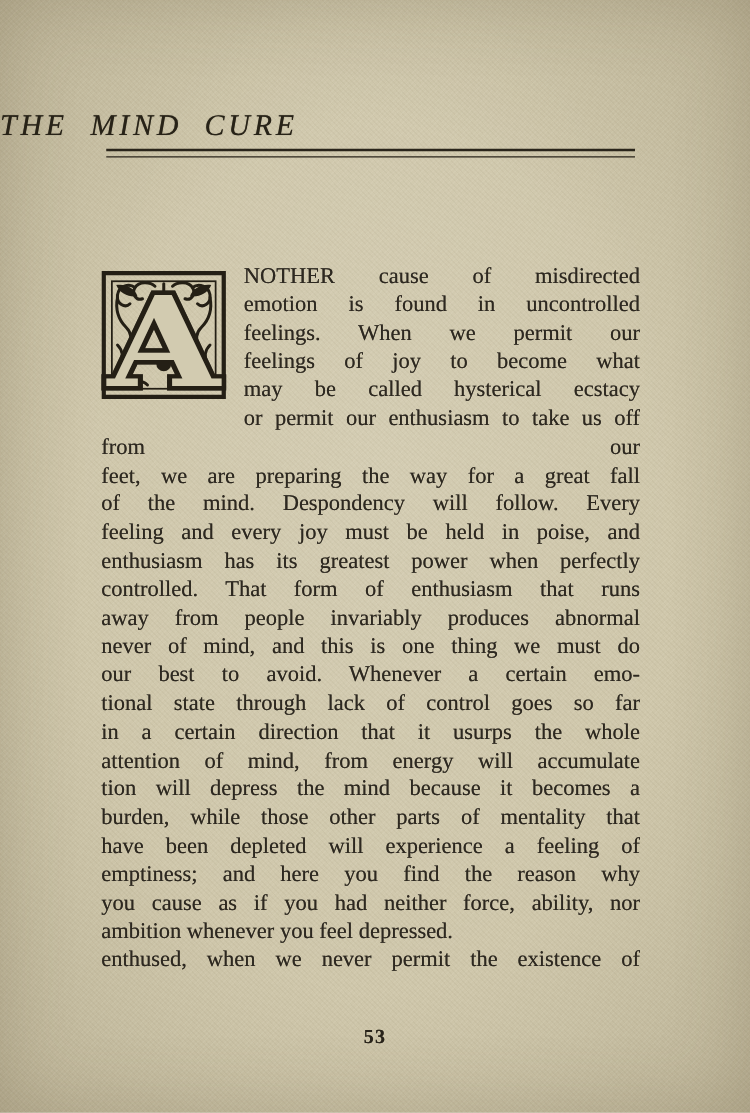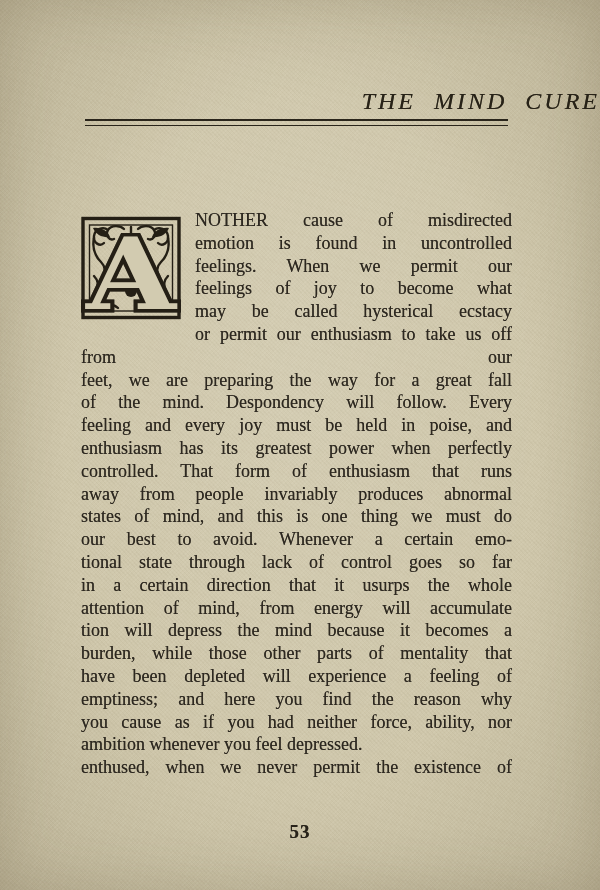--- a/index.html
+++ b/index.html
@@ -12,28 +12,27 @@
       radial-gradient(ellipse at 50% 42%, rgba(255,255,248,0.10), rgba(0,0,0,0) 58%),
       repeating-linear-gradient(47deg, rgba(108,96,66,0.05) 0 1px, rgba(0,0,0,0) 1px 3px),
       repeating-linear-gradient(-43deg, rgba(255,255,238,0.06) 0 1px, rgba(0,0,0,0) 1px 3px),
       radial-gradient(ellipse at center, rgba(0,0,0,0) 55%, rgba(95,83,54,0.18) 100%);
     box-shadow: inset 0 0 60px rgba(96,84,55,0.22);
     font-family:"Liberation Serif","DejaVu Serif",serif;
     color:#2d2820;
   }
   .running-head{
     position:absolute; top:88px; left:0; right:0;
-    text-align:right;
+    text-align:left;
     font-style:italic;
     font-size:24px;
     letter-spacing:3px;
     word-spacing:9px;
     color:#272217;
     text-shadow:0 0 0.6px rgba(39,34,23,0.7);
-    padding-left:24px;
   }
   .header-rule{
     position:absolute; top:119px; left:85px; width:423px; height:4px;
     border-top:2px solid #2a251b;
     border-bottom:1.4px solid #2a251b;
   }
   .body-text{
     position:absolute; top:209px; left:81px; width:431px;
     font-size:18px;
     line-height:22.8px;
@@ -43,21 +42,21 @@
   .line.j{ text-align:justify; text-align-last:justify; }
   .line.indent{ text-indent:28px; }
   .dropcap{
     float:left;
     width:100px;height:104px;
     margin:7px 14px 4px 0;
   }
   .folio{
     position:absolute; top:821px; left:0; right:0;
     text-align:center;
-    font-size:19px;
+    font-size:16px;
     font-weight:bold;
     letter-spacing:1px;
     color:#28231a;
     text-shadow:0 0 0.5px rgba(40,35,26,0.7);
   }
 </style>
 </head>
 <body>
 
 <div class="page">
@@ -106,21 +105,21 @@
     <div class="line j">feelings. When we permit our</div>
     <div class="line j">feelings of joy to become what</div>
     <div class="line j">may be called hysterical ecstacy</div>
     <div class="line j">or permit our enthusiasm to take us off from our</div>
     <div class="line j">feet, we are preparing the way for a great fall</div>
     <div class="line j">of the mind. Despondency will follow. Every</div>
     <div class="line j">feeling and every joy must be held in poise, and</div>
     <div class="line j">enthusiasm has its greatest power when perfectly</div>
     <div class="line j">controlled. That form of enthusiasm that runs</div>
     <div class="line j">away from people invariably produces abnormal</div>
-    <div class="line j">states of mind, and this is one thing we must do</div>
+    <div class="line j">never of mind, and this is one thing we must do</div>
     <div class="line j">our best to avoid. Whenever a certain emo-</div>
     <div class="line j">tional state through lack of control goes so far</div>
     <div class="line j">in a certain direction that it usurps the whole</div>
     <div class="line j">attention of mind, from energy will accumulate</div>
     <div class="line j">tion will depress the mind because it becomes a</div>
     <div class="line j">burden, while those other parts of mentality that</div>
     <div class="line j">have been depleted will experience a feeling of</div>
     <div class="line j">emptiness; and here you find the reason why</div>
     <div class="line j">you cause as if you had neither force, ability, nor</div>
     <div class="line">ambition whenever you feel depressed.</div>

